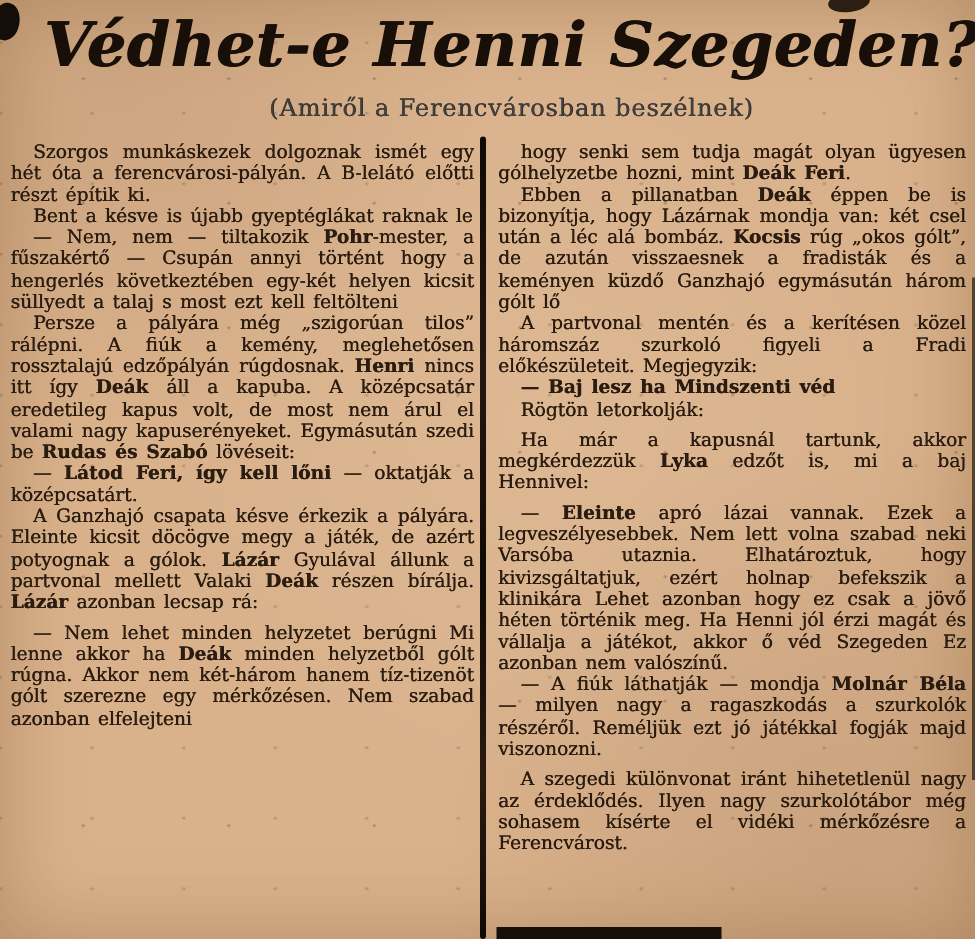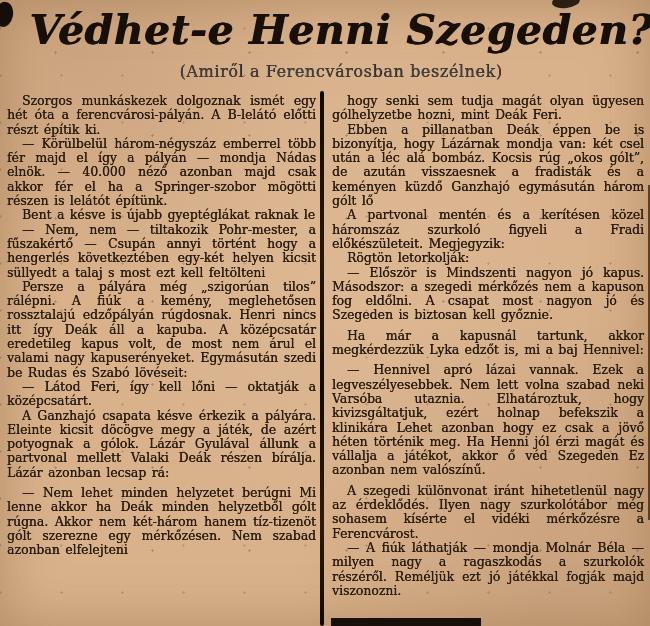--- a/index.html
+++ b/index.html
@@ -47,21 +47,21 @@
     position:absolute;top:94px;
     font-size:12.4px;line-height:14.3px;
     text-align:justify;word-spacing:1.6px;
     color:var(--ink);
     text-shadow:.25px 0 0 var(--ink);
   }
   .col-left{left:7px;width:309px;}
   .col-right{left:332px;width:312px;}
   .para{margin:0;text-indent:15px;}
   .para.gap{margin-top:6px;}
-  .para .b{font-weight:400;}
+  .para .b{font-weight:700;}
   .divider{
     position:absolute;left:320px;top:91px;width:4px;height:535px;
     background:linear-gradient(#0f0a05,#241710 30%,#0f0a05 55%,#2a1b10 80%,#0f0a05);
     border-radius:2px;
   }
   .edge-line-right{
     position:absolute;right:0;top:185px;width:2px;height:335px;
     background:#3a2917;opacity:.8;
   }
   .bottom-bar{
@@ -90,31 +90,30 @@
   <div class="title">Védhet-e Henni Szegeden?</div>
   <div class="subtitle">(Amiről a Ferencvárosban beszélnek)</div>
 </header>
 
 <div class="divider"></div>
 <div class="edge-line-right"></div>
 <div class="bottom-bar"></div>
 
 <section class="col col-left">
     <p class="para"><span>Szorgos munkáskezek dolgoznak ismét egy hét óta a ferencvárosi-pályán. A B-lelátó előtti részt építik ki.</span></p>
-    <p class="para"><span>— Körülbelül három-négyszáz emberrel több fér majd el így a pályán — mondja </span><span class="b">Nádas</span><span> elnök. — 40.000 néző azonban majd csak akkor fér el ha a Springer-szobor mögötti részen is lelátót építünk.</span></p>
     <p class="para"><span>Bent a késve is újabb gyeptéglákat raknak le</span></p>
     <p class="para"><span>— Nem, nem — tiltakozik </span><span class="b">Pohr</span><span>-mester, a fűszakértő — Csupán annyi történt hogy a hengerlés következtében egy-két helyen kicsit süllyedt a talaj s most ezt kell feltölteni</span></p>
     <p class="para"><span>Persze a pályára még „szigorúan tilos” rálépni. A fiúk a kemény, meglehetősen rossztalajú edzőpályán rúgdosnak. </span><span class="b">Henri</span><span> nincs itt így </span><span class="b">Deák</span><span> áll a kapuba. A középcsatár eredetileg kapus volt, de most nem árul el valami nagy kapuserényeket. Egymásután szedi be </span><span class="b">Rudas és Szabó</span><span> lövéseit:</span></p>
     <p class="para"><span>— </span><span class="b">Látod Feri, így kell lőni</span><span> — oktatják a középcsatárt.</span></p>
     <p class="para"><span>A Ganzhajó csapata késve érkezik a pályára. Eleinte kicsit döcögve megy a játék, de azért potyognak a gólok. </span><span class="b">Lázár</span><span> Gyulával állunk a partvonal mellett Valaki </span><span class="b">Deák</span><span> részen bírálja. </span><span class="b">Lázár</span><span> azonban lecsap rá:</span></p>
     <p class="para gap"><span>— Nem lehet minden helyzetet berúgni Mi lenne akkor ha </span><span class="b">Deák</span><span> minden helyzetből gólt rúgna. Akkor nem két-három hanem tíz-tizenöt gólt szerezne egy mérkőzésen. Nem szabad azonban elfelejteni</span></p>
   </section>
 <section class="col col-right">
     <p class="para"><span>hogy senki sem tudja magát olyan ügyesen gólhelyzetbe hozni, mint </span><span class="b">Deák Feri</span><span>.</span></p>
     <p class="para"><span>Ebben a pillanatban </span><span class="b">Deák</span><span> éppen be is bizonyítja, hogy Lázárnak mondja van: két csel után a léc alá bombáz. </span><span class="b">Kocsis</span><span> rúg „okos gólt”, de azután visszaesnek a fradisták és a keményen küzdő Ganzhajó egymásután három gólt lő</span></p>
     <p class="para"><span>A partvonal mentén és a kerítésen közel háromszáz szurkoló figyeli a Fradi előkészületeit. Megjegyzik:</span></p>
+    <p class="para"><span class="b">— Baj lesz ha Mindszenti véd</span></p>
     <p class="para"><span>Rögtön letorkolják:</span></p>
-    <p class="para"><span>— Először is </span><span class="b">Mindszenti</span><span> nagyon jó kapus. Másodszor: a szegedi mérkőzés nem a kapuson fog eldőlni. A csapat most nagyon jó és Szegeden is biztosan kell győznie.</span></p>
     <p class="para gap"><span>Ha már a kapusnál tartunk, akkor megkérdezzük </span><span class="b">Lyka</span><span> edzőt is, mi a baj Hennivel:</span></p>
-    <p class="para gap"><span>— </span><span class="b">Hennivel</span><span> apró lázai vannak. Ezek a legveszélyesebbek. Nem lett volna szabad neki Varsóba utaznia. Elhatároztuk, hogy kivizsgáltatjuk, ezért holnap befekszik a klinikára Lehet azonban hogy ez csak a jövő héten történik meg. Ha Henni jól érzi magát és vállalja a játékot, akkor ő véd Szegeden Ez azonban nem valószínű.</span></p>
+    <p class="para gap"><span>— </span><span class="b">Eleinte</span><span> apró lázai vannak. Ezek a legveszélyesebbek. Nem lett volna szabad neki Varsóba utaznia. Elhatároztuk, hogy kivizsgáltatjuk, ezért holnap befekszik a klinikára Lehet azonban hogy ez csak a jövő héten történik meg. Ha Henni jól érzi magát és vállalja a játékot, akkor ő véd Szegeden Ez azonban nem valószínű.</span></p>
+    <p class="para"><span>— A fiúk láthatják — mondja </span><span class="b">Molnár Béla</span><span> — milyen nagy a ragaszkodás a szurkolók részéről. Reméljük ezt jó játékkal fogják majd viszonozni.</span></p>
     <p class="para gap"><span>A szegedi különvonat iránt hihetetlenül nagy az érdeklődés. Ilyen nagy szurkolótábor még sohasem kísérte el vidéki mérkőzésre a Ferencvárost.</span></p>
-    <p class="para"><span>— A fiúk láthatják — mondja </span><span class="b">Molnár Béla</span><span> — milyen nagy a ragaszkodás a szurkolók részéről. Reméljük ezt jó játékkal fogják majd viszonozni.</span></p>
   </section>
 
 </body></html>

